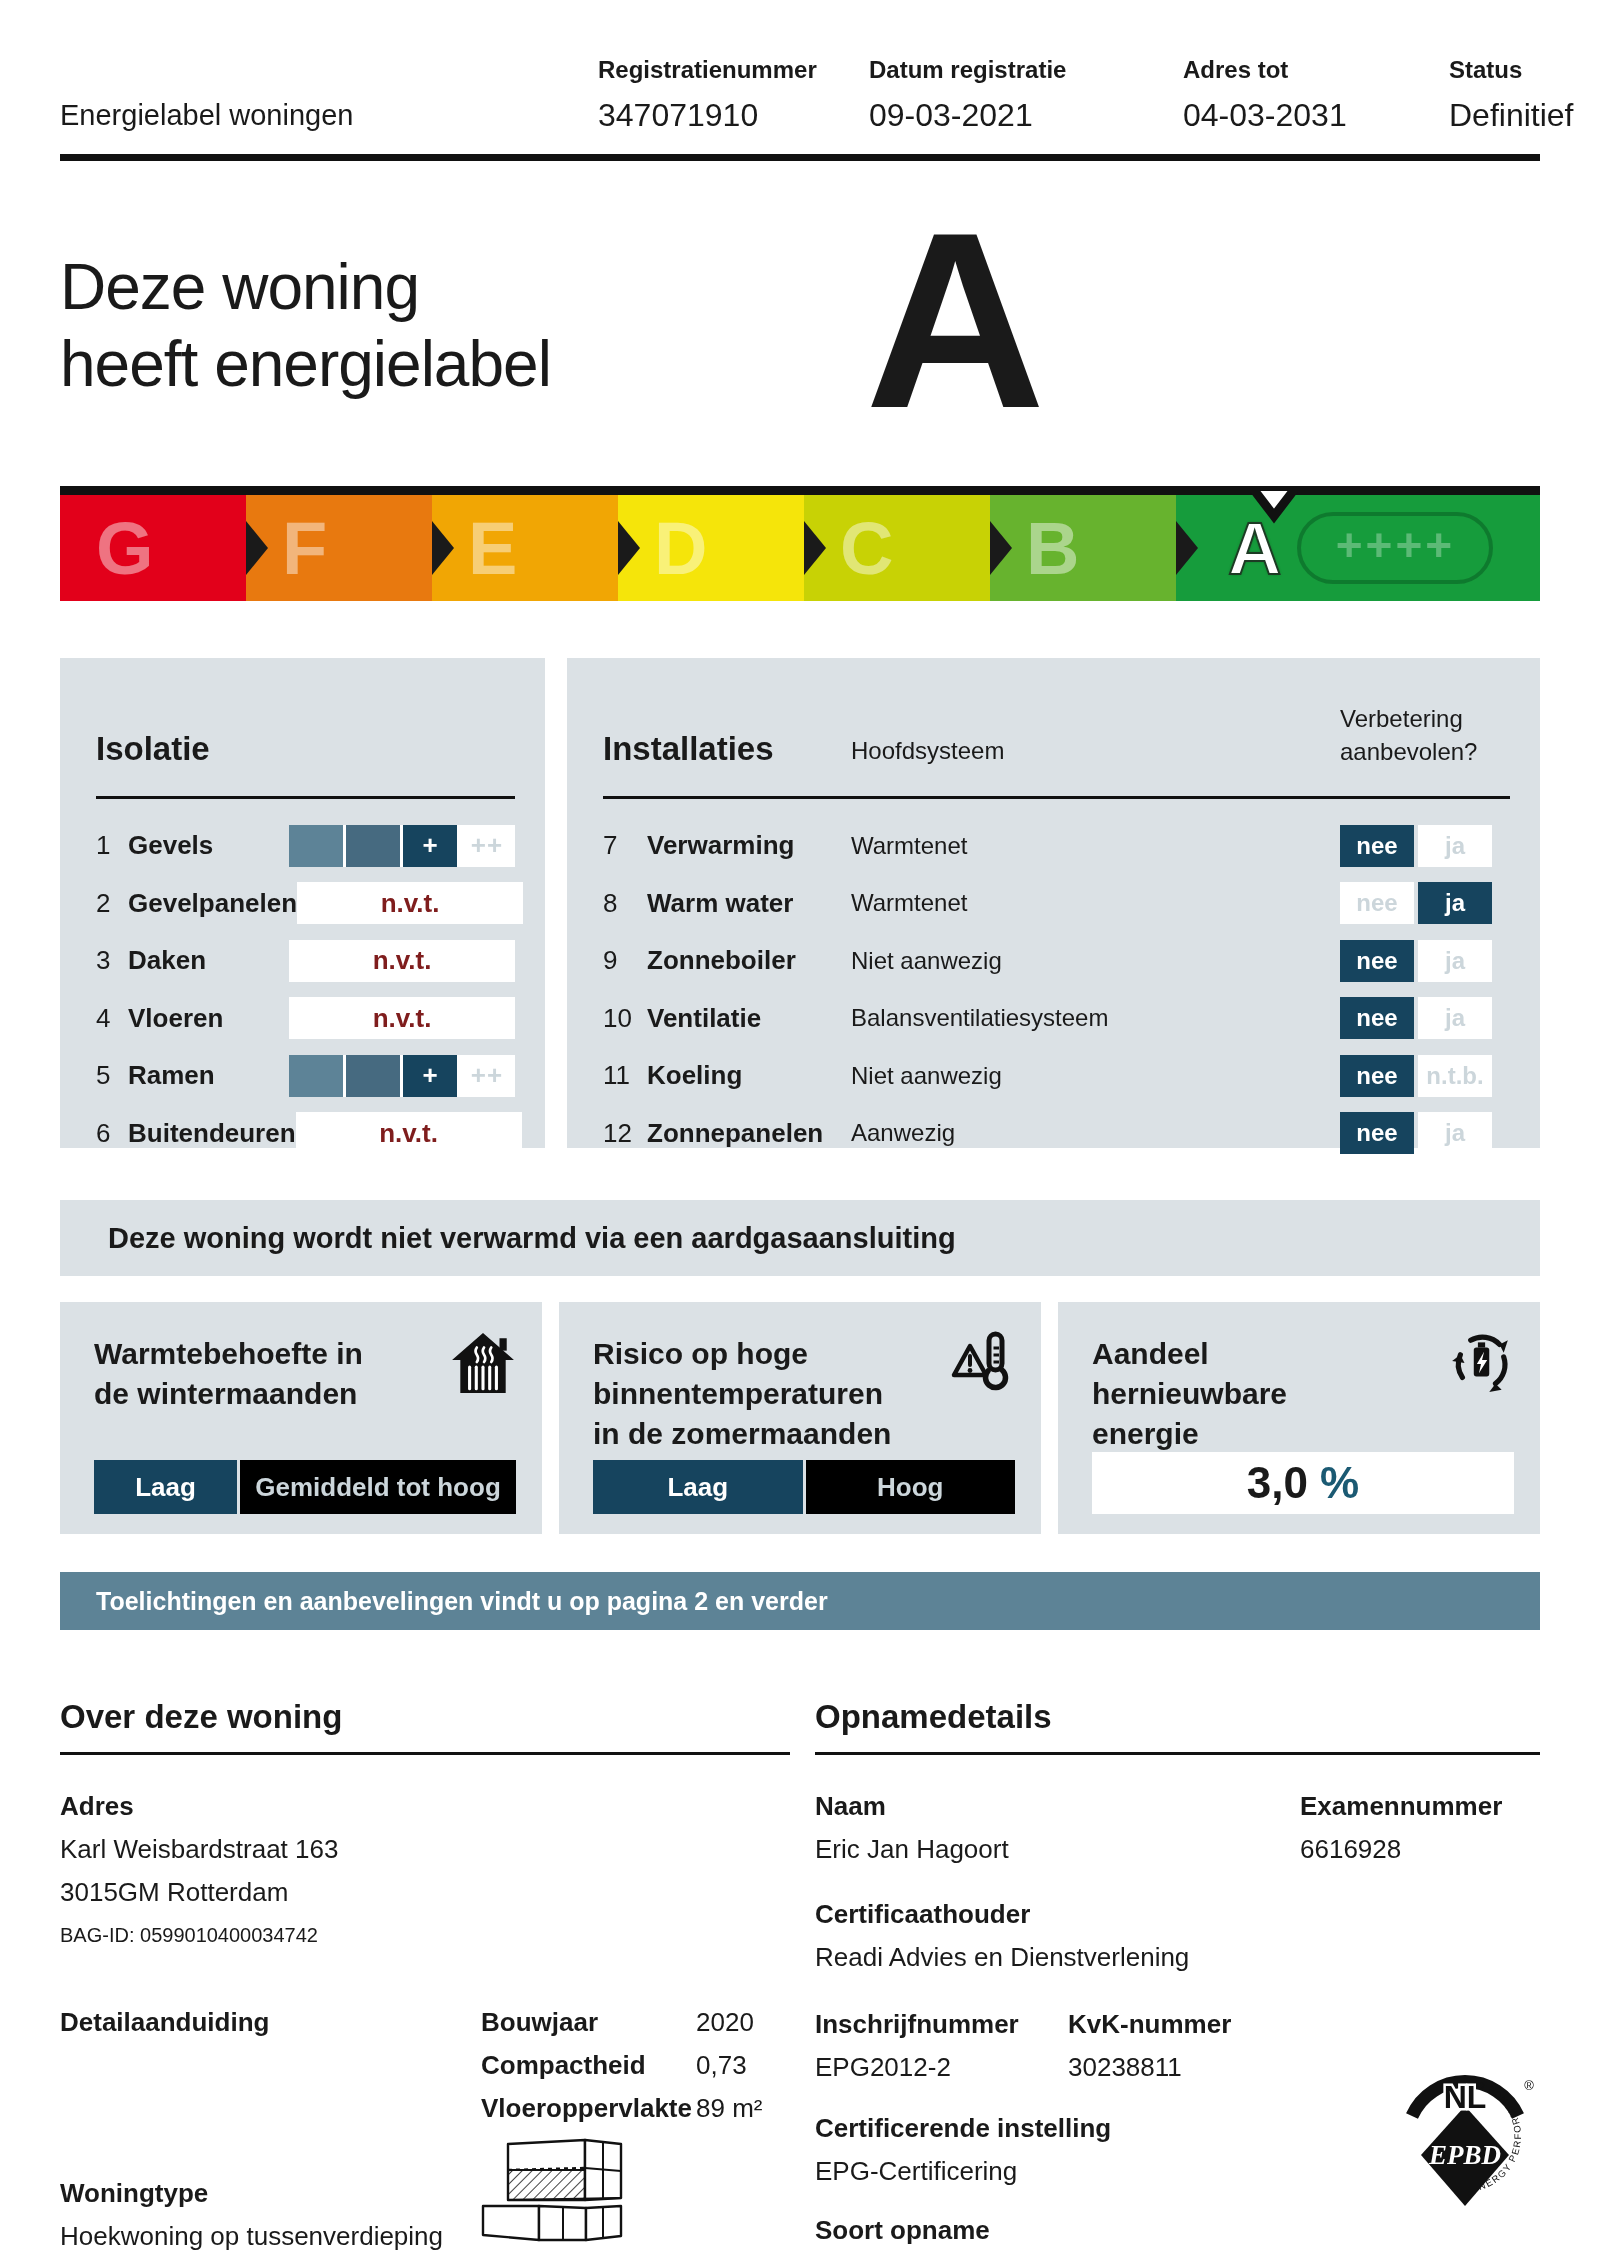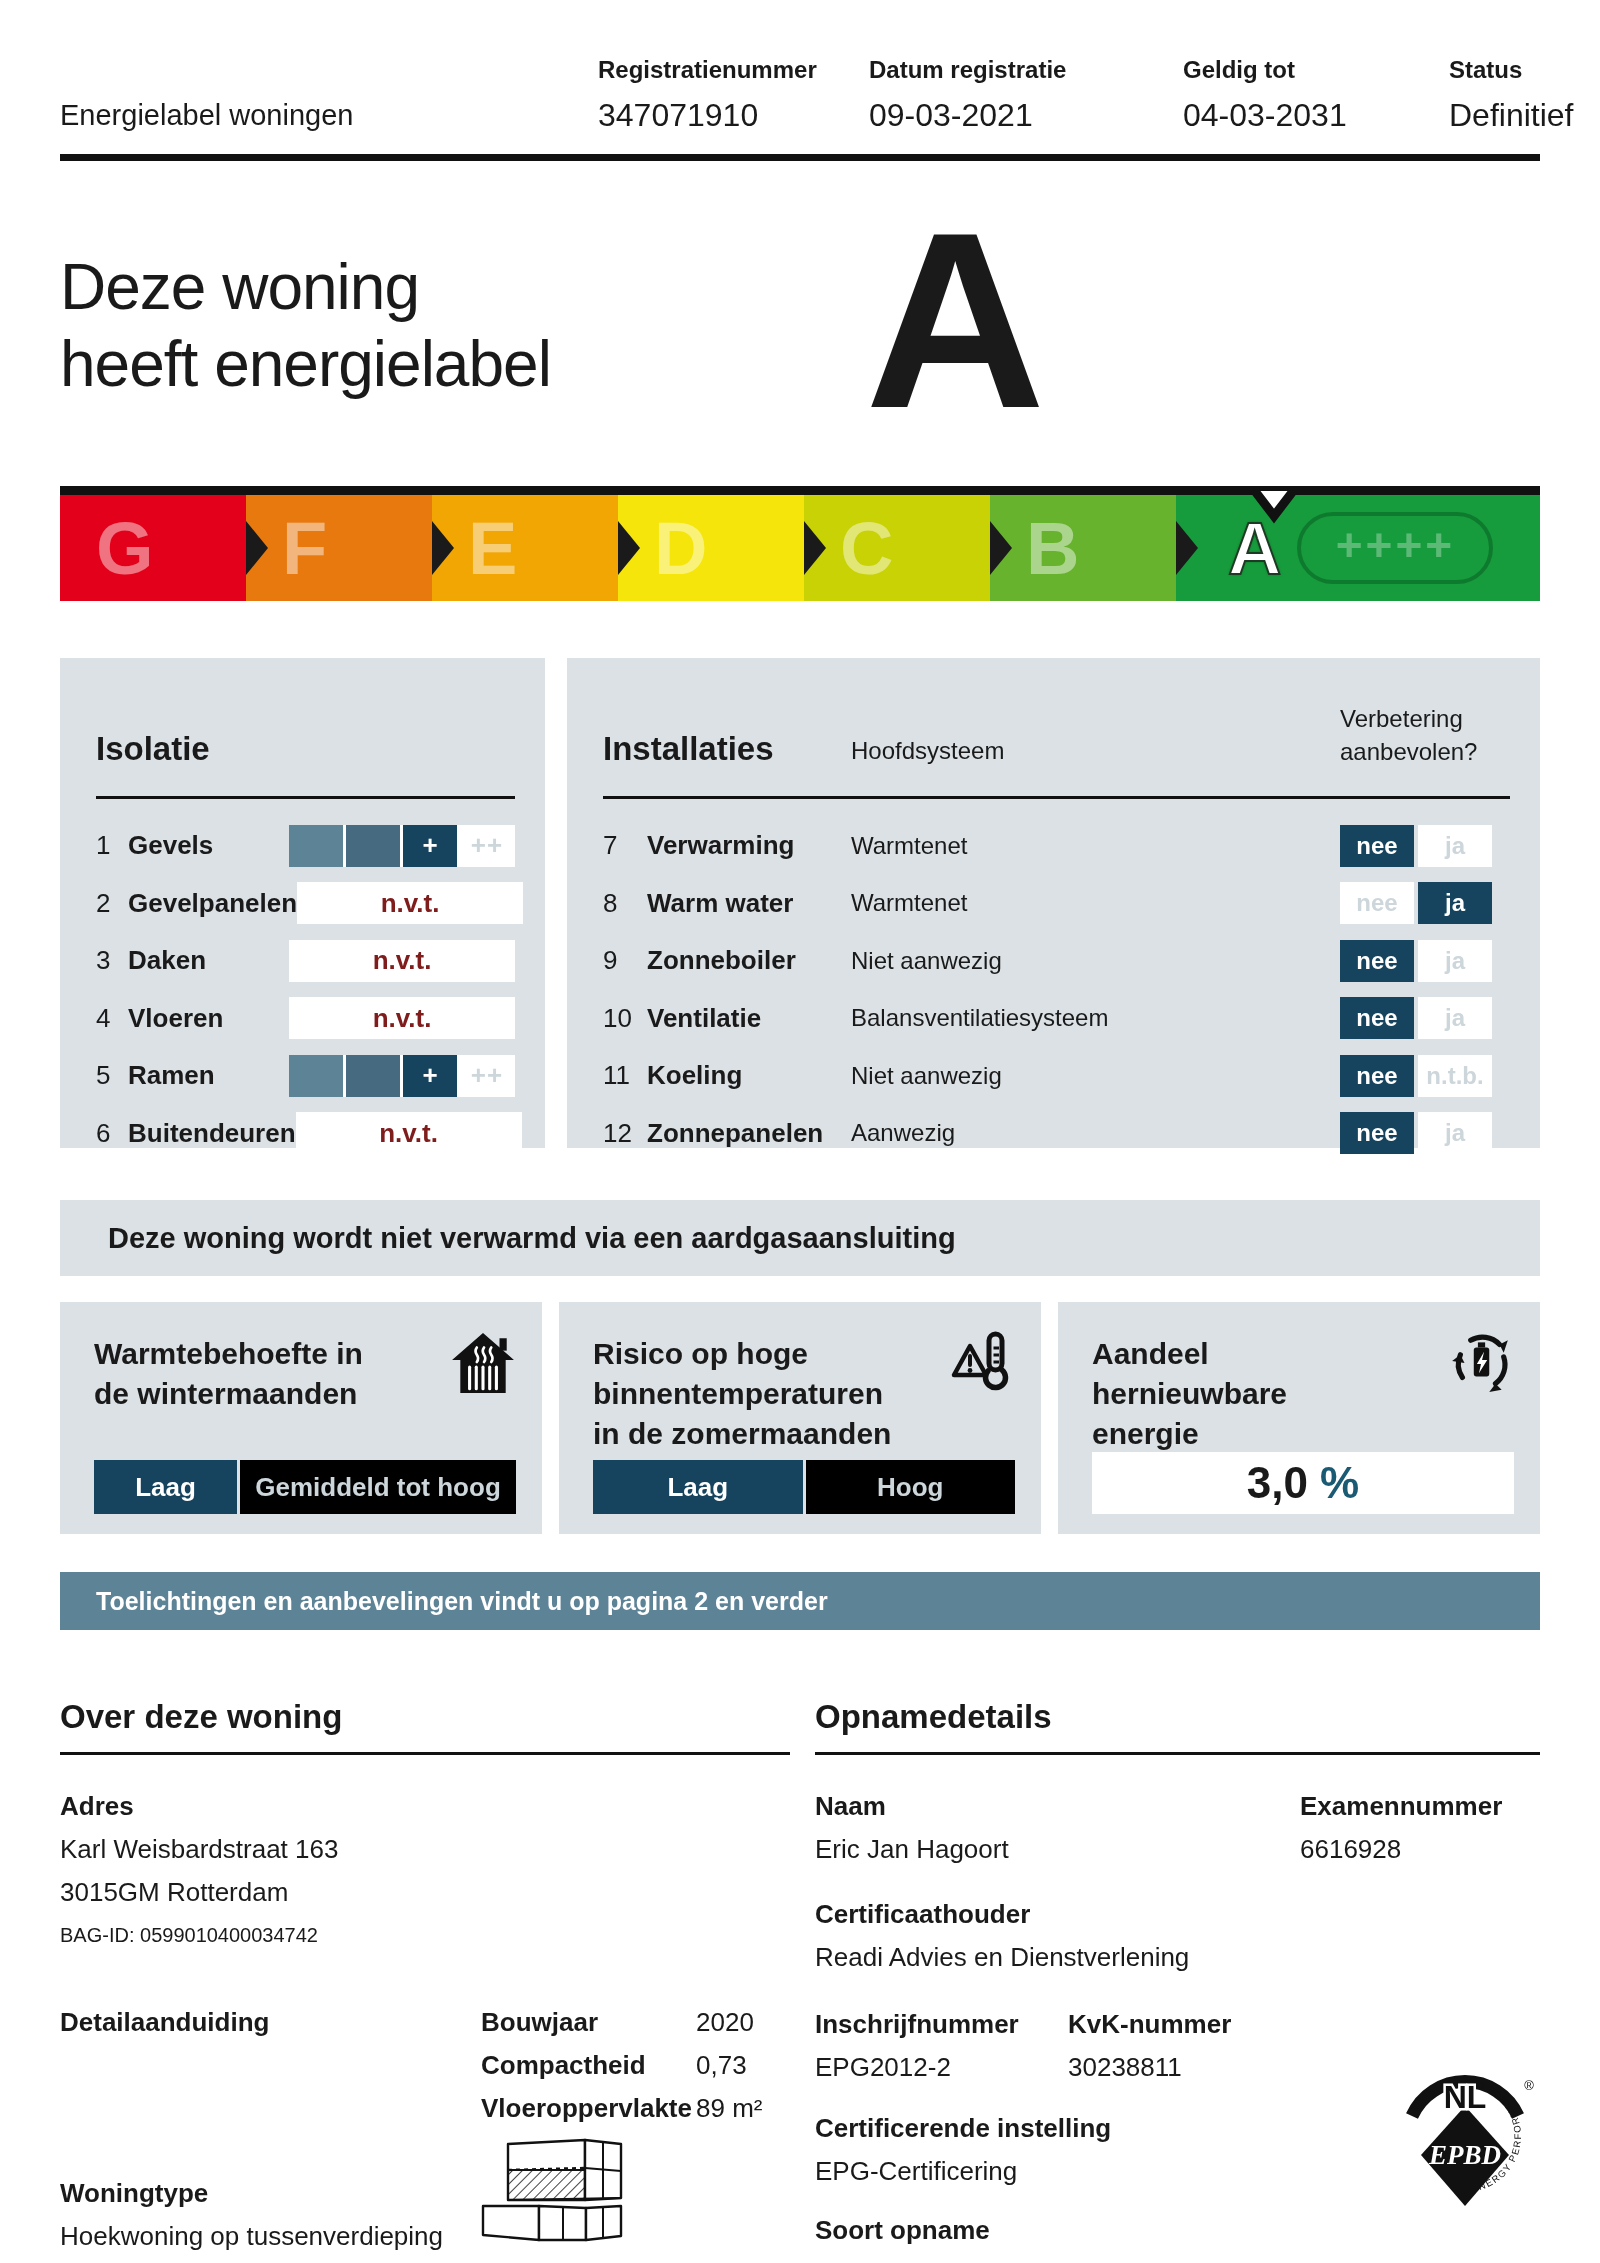--- a/index.html
+++ b/index.html
@@ -124,21 +124,21 @@
     <div class="doc-type">Energielabel woningen</div>
     <div class="hdr-col">
       <div class="lbl">Registratienummer</div>
       <div class="val">347071910</div>
     </div>
     <div class="hdr-col">
       <div class="lbl">Datum registratie</div>
       <div class="val">09-03-2021</div>
     </div>
     <div class="hdr-col">
-      <div class="lbl">Geldig tot</div>
+      <div class="lbl">Adres tot</div>
       <div class="val">04-03-2031</div>
     </div>
     <div class="hdr-col">
       <div class="lbl">Status</div>
       <div class="val">Definitief</div>
     </div>
   </div>
   <div class="hdr-rule"></div>
 
   <div class="title-row">

